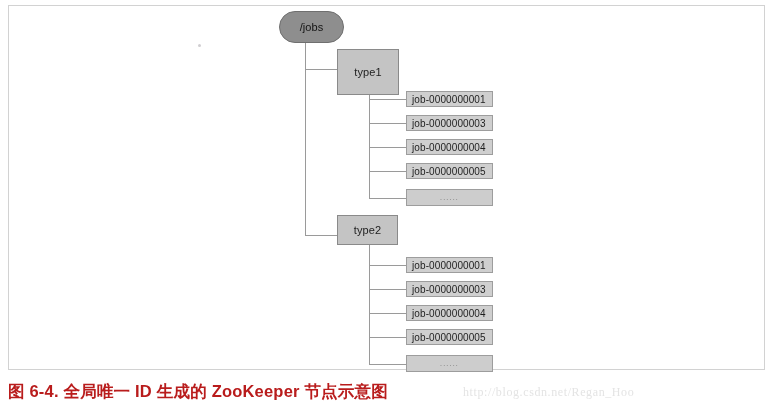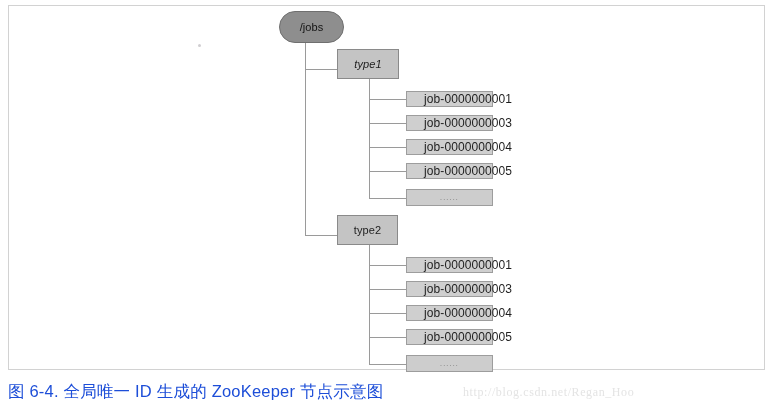--- a/index.html
+++ b/index.html
@@ -79,42 +79,42 @@
 
   .node-type {
     background: #c4c4c4;
     border-color: #8a8a8a;
     font-size: 11px;
   }
 
   .node-job {
     background: #cfcfcf;
     border-color: #9d9d9d;
-    font-size: 12px;
+    font-size: 10px;
     justify-content: flex-start;
-    padding-left: 17px;
+    padding-left: 5px;
   }
 
   .node-job.ellipsis {
     background: #cdcdcd;
     justify-content: center;
     padding-left: 0;
     font-size: 7px;
     letter-spacing: 1.2px;
     color: #6d6d6d;
   }
 
   
   #caption {
     position: absolute;
     left: 8px;
     top: 381px;
     font-size: 16.5px;
-    font-weight: normal;
-    color: #1d4ed8;
+    font-weight: bold;
+    color: #b91c1c;
     white-space: nowrap;
     letter-spacing: .2px;
   }
 
   
   #watermark {
     position: absolute;
     left: 463px;
     top: 385px;
     font-family: "Liberation Serif", serif;
@@ -149,21 +149,21 @@
     <div class="conn h" style="left:360px; top:259px; width:37px;"></div>
     <div class="conn h" style="left:360px; top:283px; width:37px;"></div>
     <div class="conn h" style="left:360px; top:307px; width:37px;"></div>
     <div class="conn h" style="left:360px; top:331px; width:37px;"></div>
     <div class="conn h" style="left:360px; top:358px; width:37px;"></div>
 
     <div class="node node-root" style="left:270px; top:5px; width:65px; height:32px;">
       <span>/jobs</span>
     </div>
 
-    <div class="node node-type" style="left:328px; top:43px; width:62px; height:30px;font-style:italic;">
+    <div class="node node-type" style="left:328px; top:43px; width:62px; height:46px;">
       <span>type1</span>
     </div>
 
     <div class="node node-job" style="left:397px; top:85px; width:87px; height:16px;">
       <span>job-0000000001</span>
     </div>
     <div class="node node-job" style="left:397px; top:109px; width:87px; height:16px;">
       <span>job-0000000003</span>
     </div>
     <div class="node node-job" style="left:397px; top:133px; width:87px; height:16px;">

